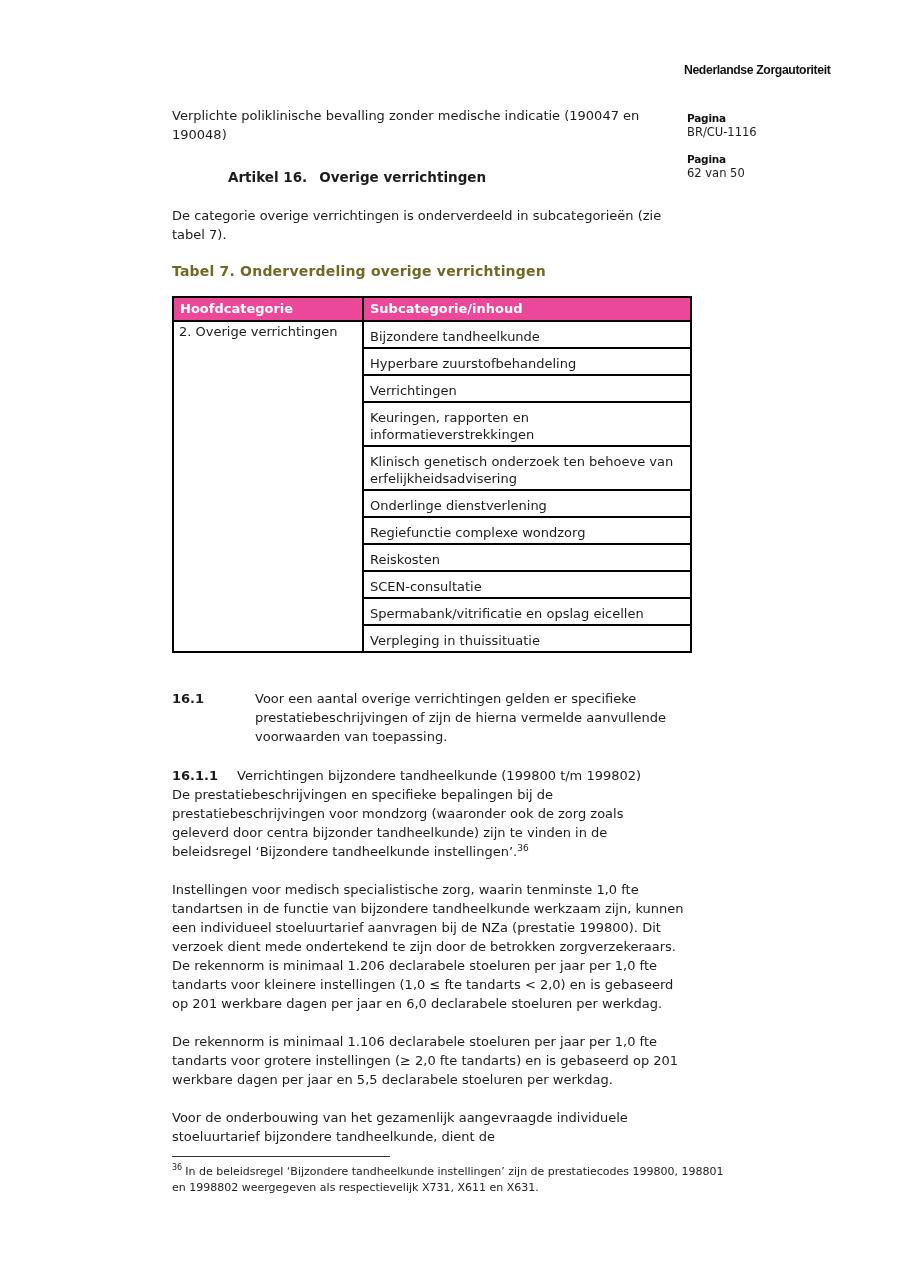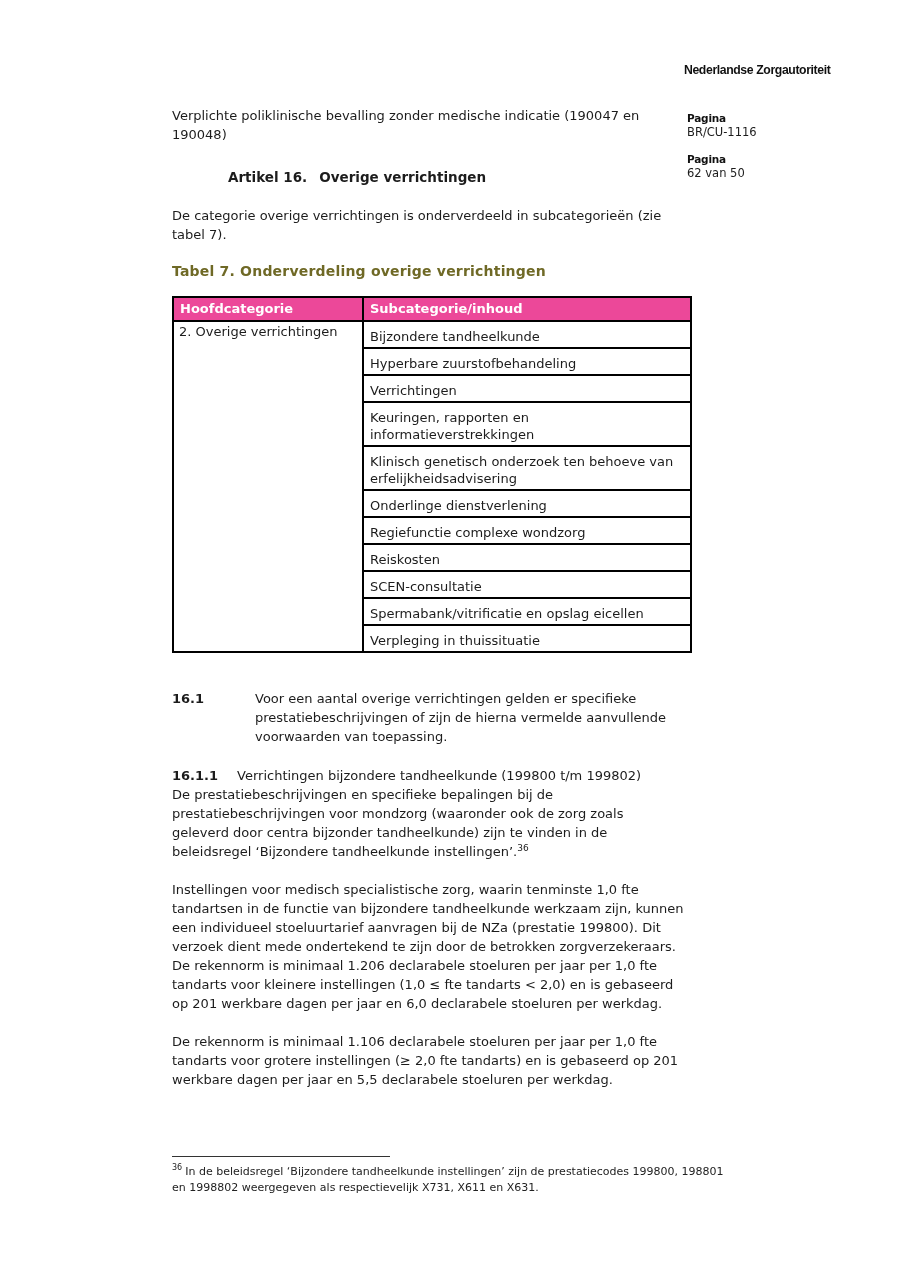--- a/index.html
+++ b/index.html
@@ -167,19 +167,20 @@
 
   <div class="sec-title">
     <div><span class="num">16.1.1</span><span>Verrichtingen bijzondere tandheelkunde (199800 t/m 199802)</span></div>
     <div><span>De prestatiebeschrijvingen en specifieke bepalingen bij de prestatiebeschrijvingen voor mondzorg (waaronder ook de zorg zoals geleverd door centra bijzonder tandheelkunde) zijn te vinden in de beleidsregel ‘Bijzondere tandheelkunde instellingen’.</span><sup>36</sup></div>
   </div>
 
   <div class="para spacer-top">Instellingen voor medisch specialistische zorg, waarin tenminste 1,0 fte tandartsen in de functie van bijzondere tandheelkunde werkzaam zijn, kunnen een individueel stoeluurtarief aanvragen bij de NZa (prestatie 199800). Dit verzoek dient mede ondertekend te zijn door de betrokken zorgverzekeraars. De rekennorm is minimaal 1.206 declarabele stoeluren per jaar per 1,0 fte tandarts voor kleinere instellingen (1,0 ≤ fte tandarts &lt; 2,0) en is gebaseerd op 201 werkbare dagen per jaar en 6,0 declarabele stoeluren per werkdag.</div>
 
   <div class="para">De rekennorm is minimaal 1.106 declarabele stoeluren per jaar per 1,0 fte tandarts voor grotere instellingen (≥ 2,0 fte tandarts) en is gebaseerd op 201 werkbare dagen per jaar en 5,5 declarabele stoeluren per werkdag.</div>
 
+  <div class="para">Voor de onderbouwing van het gezamenlijk aangevraagde individuele stoeluurtarief bijzondere tandheelkunde, dient de</div>
 
 </div>
 
 <div class="footnote">
   <div class="footnote-rule"></div>
   <div class="footnote-text"><sup>36</sup><span>In de beleidsregel ‘Bijzondere tandheelkunde instellingen’ zijn de prestatiecodes 199800, 198801 en 1998802 weergegeven als respectievelijk X731, X611 en X631.</span></div>
 </div>
 
 </body></html>

